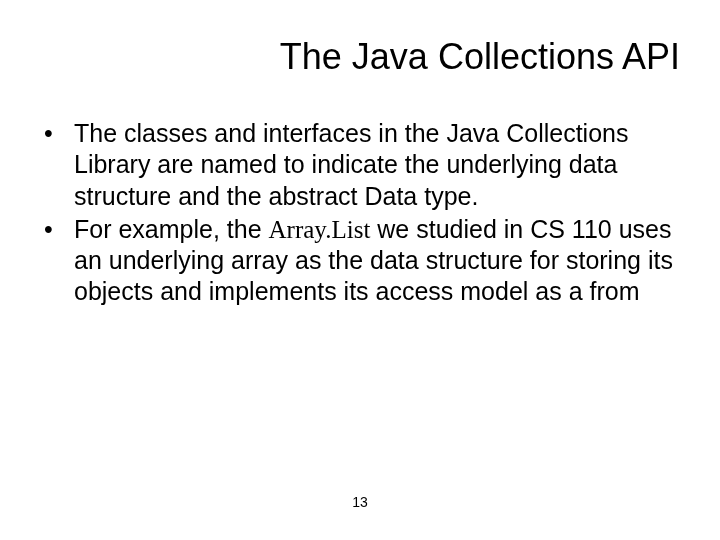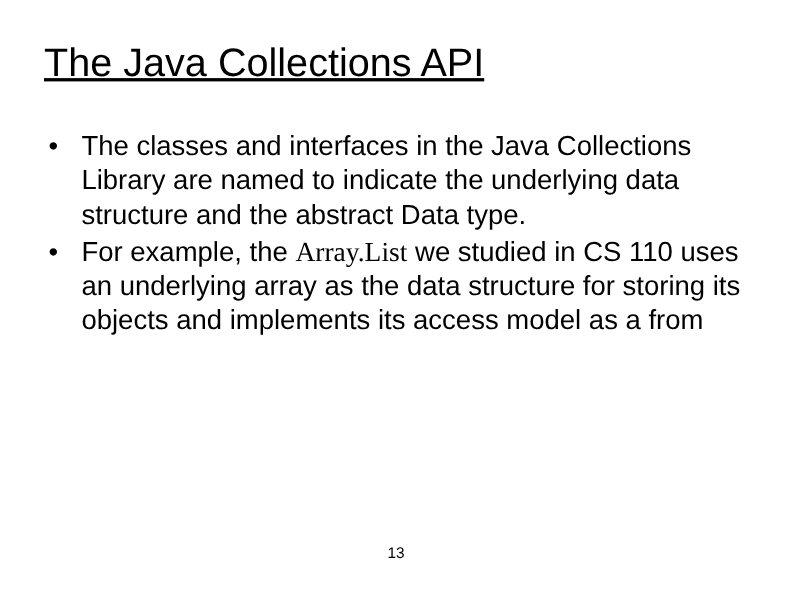--- a/index.html
+++ b/index.html
@@ -8,24 +8,23 @@
       height: 540px;
       background: #ffffff;
       font-family: Arial, Helvetica, sans-serif;
       color: #000000;
       padding: 30px 40px 20px 40px;
       position: relative;
     }
     .title {
       font-size: 36px;
       font-weight: normal;
-      text-align: left;
+      text-align: right;
       margin-bottom: 40px;
       margin-top: 6px;
-      text-decoration: underline;
     }
     .bullets {
       list-style: none;
       padding-left: 0;
     }
     .bullets li {
       font-size: 25px;
       line-height: 1.25;
       margin-bottom: 2px;
       padding-left: 34px;

